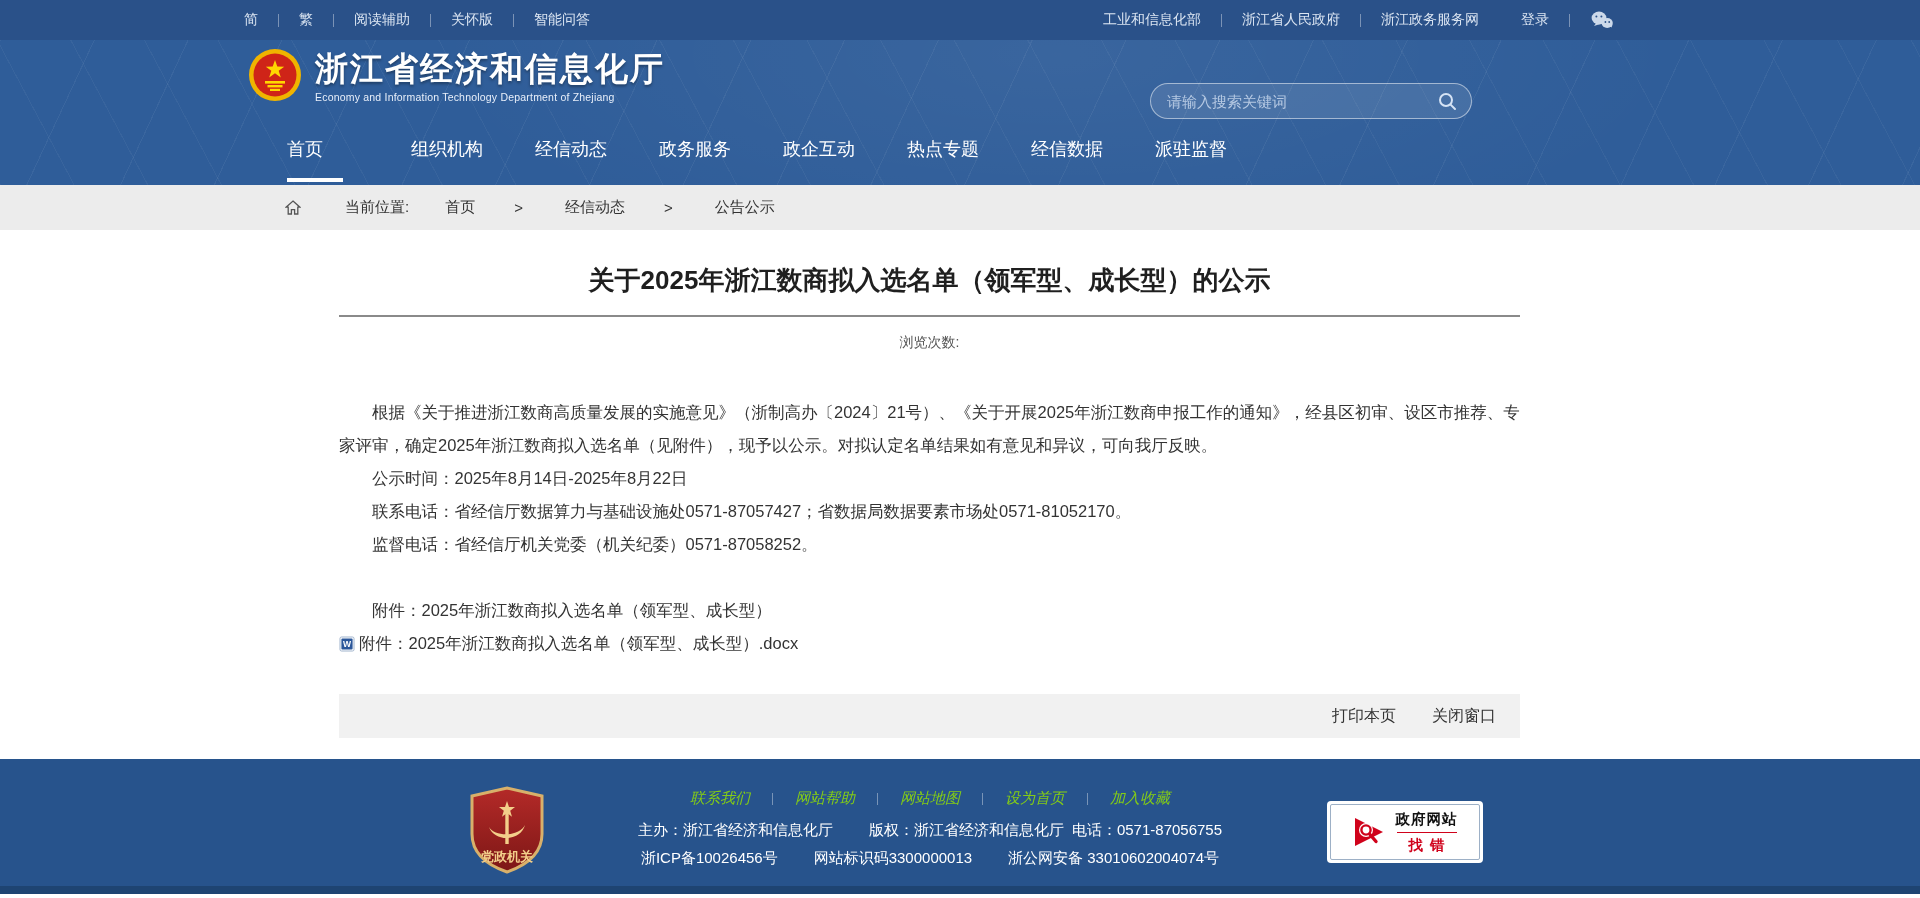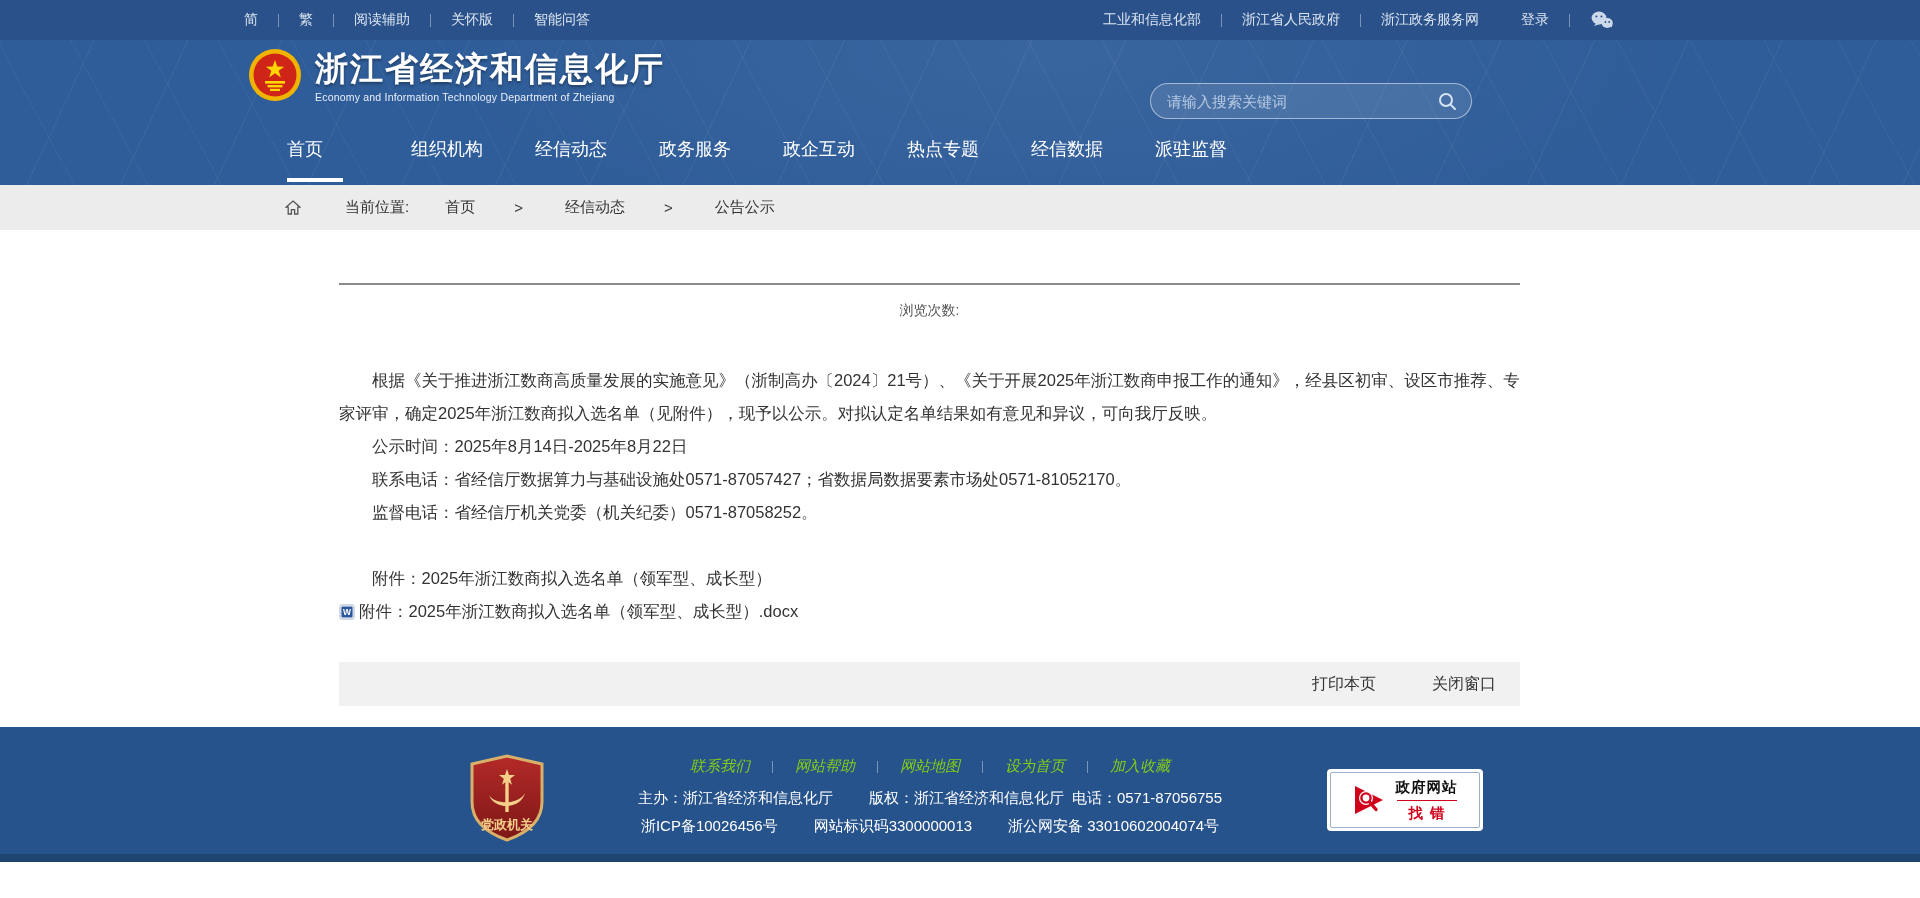--- a/index.html
+++ b/index.html
@@ -82,21 +82,21 @@
   .article-body { margin-top:44px; font-size:16.5px; color:#333; line-height:33px; }
   .article-body p { margin:0; }
   .indent { text-indent:2em; }
   .blank-line { height:33px; }
   .attach-row { display:flex; align-items:center; }
   .attach-row .doc-icon { margin-right:4px; display:inline-flex; }
   .attach-link { color:#333; font-size:16.5px; }
   .print-bar {
     margin-top:34px; height:44px; background:#f1f1f1;
     display:flex; align-items:center; justify-content:flex-end;
-    padding-right:24px; gap:56px; font-size:16px;
+    padding-right:24px; gap:36px; font-size:16px;
   }
   .print-bar a { color:#333; }
 
   
   .footer { margin-top:21px; height:127px; background:#27538c; position:relative; }
   .footer-strip { height:8px; background:#1e4472; }
   .footer-center {
     position:absolute; left:335px; top:0; width:1190px;
     color:#fff; text-align:center;
   }
@@ -215,20 +215,21 @@
       <a class="crumb-link" style="margin-left:0;">首页</a>
       <span class="crumb-sep">&gt;</span>
       <a class="crumb-link">经信动态</a>
       <span class="crumb-sep">&gt;</span>
       <a class="crumb-link">公告公示</a>
     </div>
   </div>
 
   <div class="content">
     <div class="article">
+      <div class="article-title">关于2025年浙江数商拟入选名单（领军型、成长型）的公示</div>
       <div class="title-rule"></div>
       <div class="views">浏览次数:</div>
       <div class="article-body">
         <p class="indent">根据《关于推进浙江数商高质量发展的实施意见》（浙制高办〔2024〕21号）、《关于开展2025年浙江数商申报工作的通知》，经县区初审、设区市推荐、专家评审，确定2025年浙江数商拟入选名单（见附件），现予以公示。对拟认定名单结果如有意见和异议，可向我厅反映。</p>
         <p class="indent">公示时间：2025年8月14日-2025年8月22日</p>
         <p class="indent">联系电话：省经信厅数据算力与基础设施处0571-87057427；省数据局数据要素市场处0571-81052170。</p>
         <p class="indent">监督电话：省经信厅机关党委（机关纪委）0571-87058252。</p>
         <div class="blank-line"></div>
         <p class="indent">附件：2025年浙江数商拟入选名单（领军型、成长型）</p>
         <div class="attach-row">

